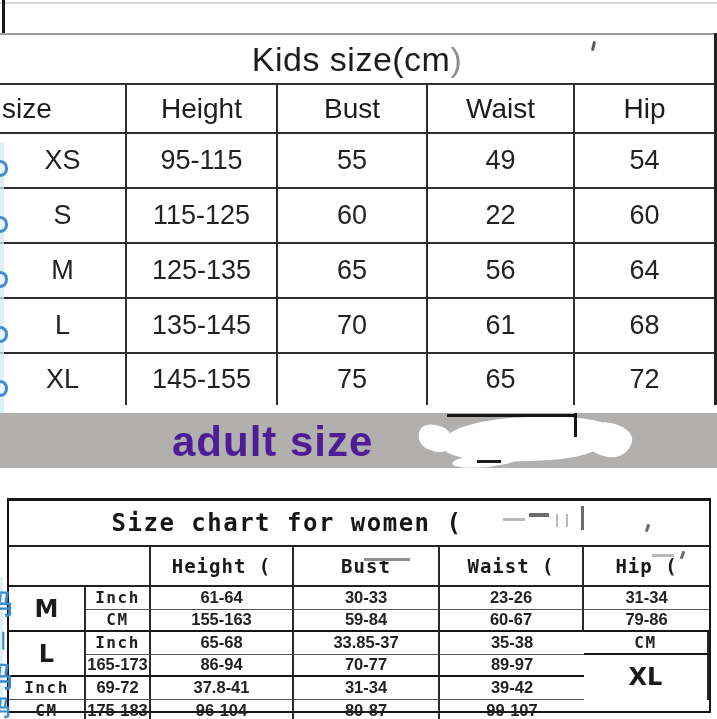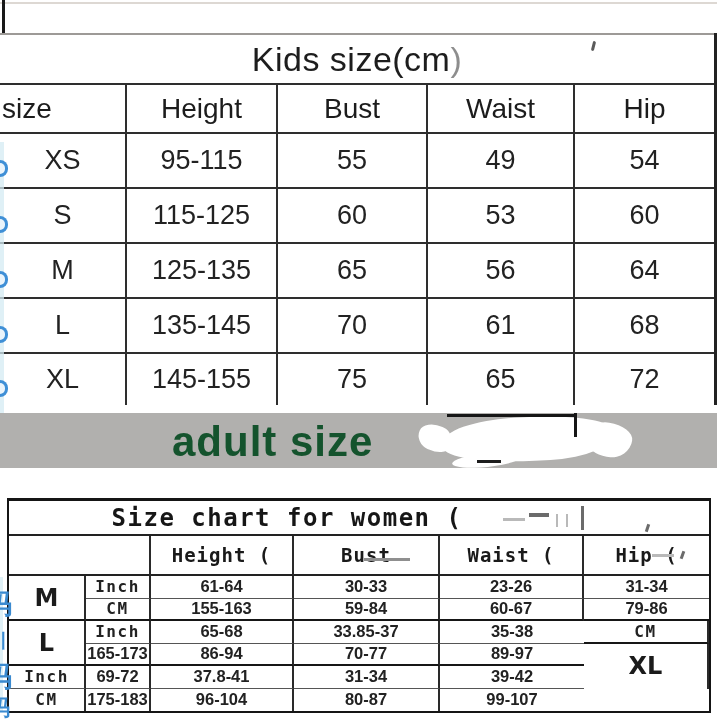--- a/index.html
+++ b/index.html
@@ -28,40 +28,40 @@
   .kc.sizehdr { justify-content:flex-start; padding-left:2px; }
 
   
   .bluecap { position:absolute; left:0; width:8px; height:17px;
              border:3.5px solid #3f8fd6; border-left:none; border-radius:0 10px 10px 0;
              background:#eaf4fb; }
   .bluestrip { position:absolute; background:#d4ebf3; opacity:.75; }
 
   
   .banner { position:absolute; left:0; top:413px; width:717px; height:55px; background:#b1b0ae; }
-  .banner-text { position:absolute; left:172px; top:5px; color:#14532d;
+  .banner-text { position:absolute; left:172px; top:5px; color:#4c1d95;
                  font-size:42px; font-weight:bold; letter-spacing:1px;
                  font-family:"Liberation Sans", sans-serif; }
   .blob-main { position:absolute; left:443px; top:4px; width:172px; height:44px; background:#ffffff;
                border-radius:46% 54% 42% 58% / 55% 48% 62% 45%; transform:rotate(-3deg); }
   .blob-a { position:absolute; left:418px; top:12px; width:34px; height:26px; background:#ffffff;
             border-radius:60% 40% 55% 45%/50% 60% 40% 55%; transform:rotate(24deg); }
   .blob-b { position:absolute; left:452px; top:40px; width:70px; height:14px; background:#ffffff;
             border-radius:50%; transform:rotate(-6deg); }
   .blob-c { position:absolute; left:588px; top:10px; width:44px; height:34px; background:#ffffff;
             border-radius:40% 60% 50% 50%/55% 45% 60% 40%; transform:rotate(8deg); }
   .frag-v { position:absolute; left:574px; top:413px; width:2.5px; height:24px; background:#161616; }
   .frag-h { position:absolute; left:447px; top:414px; width:130px; height:2.5px; background:#161616; }
   .frag-d { position:absolute; left:477px; top:460px; width:24px; height:3px; background:#1d1d1d; }
 
   
   .wtable { position:absolute; left:7px; top:498px; width:704px; height:215px;
             border:2px solid #151515; border-top:3px solid #151515;
             font-family:"DejaVu Sans Mono", monospace; }
-  .wtitle { height:35px; border-bottom:2px solid #222; display:flex; align-items:center;
+  .wtitle { height:46px; border-bottom:2px solid #222; display:flex; align-items:center;
             justify-content:center; font-size:24px; font-weight:bold; color:#161616;
             letter-spacing:1.5px;text-align:center; }
   .wtitle-inner { transform:translateX(-72px); white-space:nowrap; }
   .whead { display:grid; grid-template-columns:142px 143px 146px 144px auto; height:40px; }
   .wh { display:flex; align-items:center; justify-content:center;
         border-bottom:2px solid #222; font-size:19px; font-weight:bold; color:#1a1a1a;
         letter-spacing:1px; }
   .wh.col { border-right:2px solid #2a2a2a; }
   .wdata { display:grid; grid-template-columns:77px 65px 143px 146px 144px auto;
            grid-template-rows:repeat(6, 22.5px); }
@@ -108,21 +108,21 @@
 
       <div class="kc row col">XS</div>
       <div class="kc row col">95-115</div>
       <div class="kc row col">55</div>
       <div class="kc row col">49</div>
       <div class="kc row">54</div>
 
       <div class="kc row col">S</div>
       <div class="kc row col">115-125</div>
       <div class="kc row col">60</div>
-      <div class="kc row col">53</div>
+      <div class="kc row col">22</div>
       <div class="kc row">60</div>
 
       <div class="kc row col">M</div>
       <div class="kc row col">125-135</div>
       <div class="kc row col">65</div>
       <div class="kc row col">56</div>
       <div class="kc row">64</div>
 
       <div class="kc row col">L</div>
       <div class="kc row col">135-145</div>

